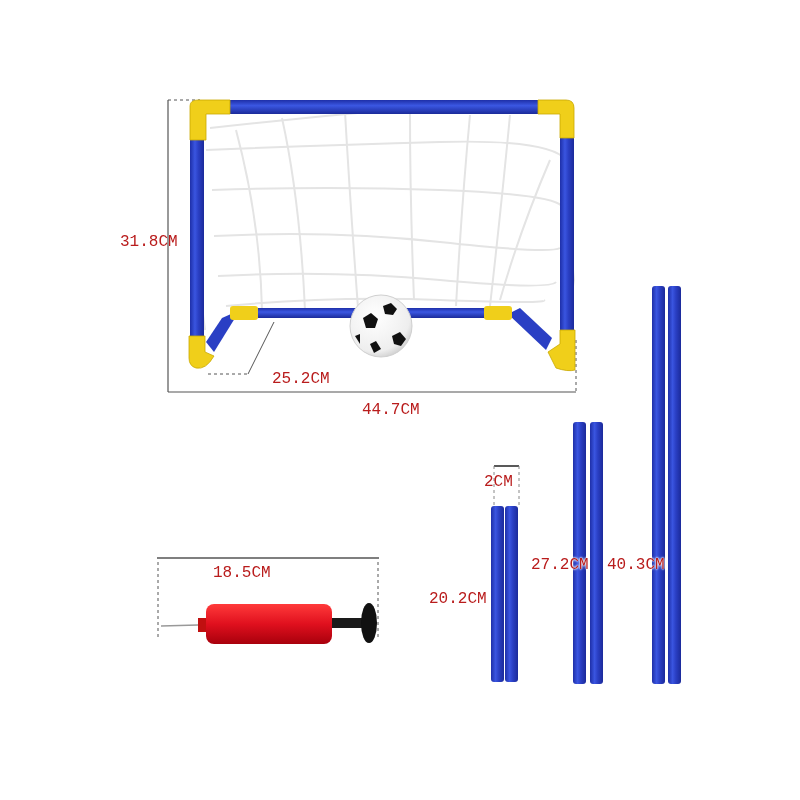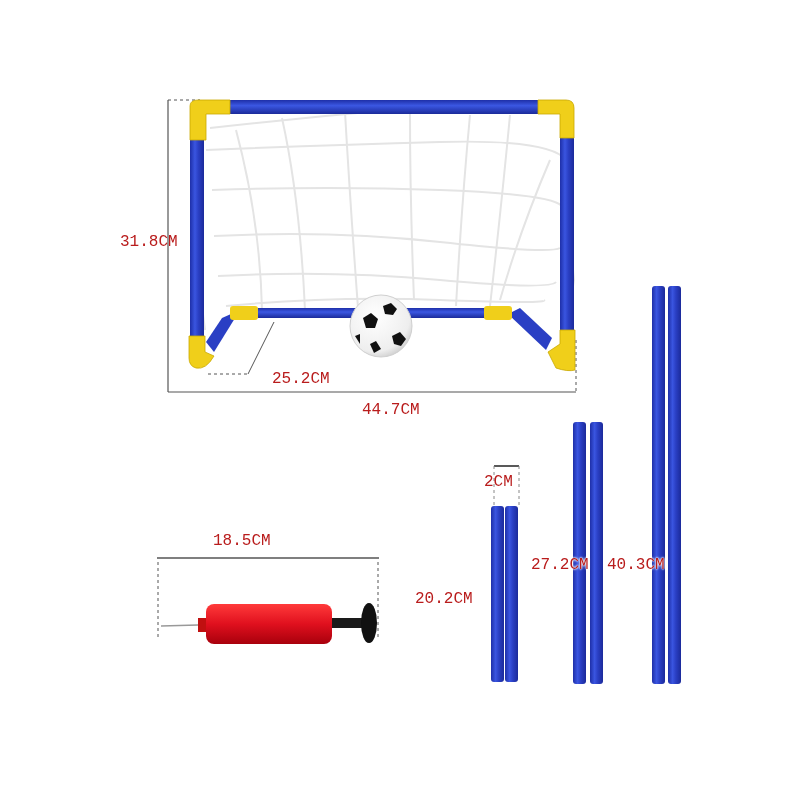--- a/index.html
+++ b/index.html
@@ -121,17 +121,17 @@
   </g>
   <g>
     <rect x="652" y="286" width="13" height="398" rx="3" fill="url(#blueV)"></rect>
     <rect x="668" y="286" width="13" height="398" rx="3" fill="url(#blueV)"></rect>
   </g>
 </svg>
 
 <div class="label" style="left:120px; top:233px;">31.8CM</div>
 <div class="label" style="left:362px; top:401px;">44.7CM</div>
 <div class="label" style="left:272px; top:341px;margin-top:29px;">25.2CM</div>
-<div class="label" style="left:213px; top:532px;">18.5CM</div>
+<div class="label" style="left:213px; top:564px;">18.5CM</div>
 <div class="label" style="left:484px; top:425px;margin-top:48px;">2CM</div>
-<div class="label halo" style="left:415px; top:590px;">20.2CM</div>
+<div class="label halo" style="left:429px; top:590px;">20.2CM</div>
 <div class="label halo" style="left:531px; top:556px;">27.2CM</div>
 <div class="label halo" style="left:607px; top:556px;">40.3CM</div>
 
 </body></html>

